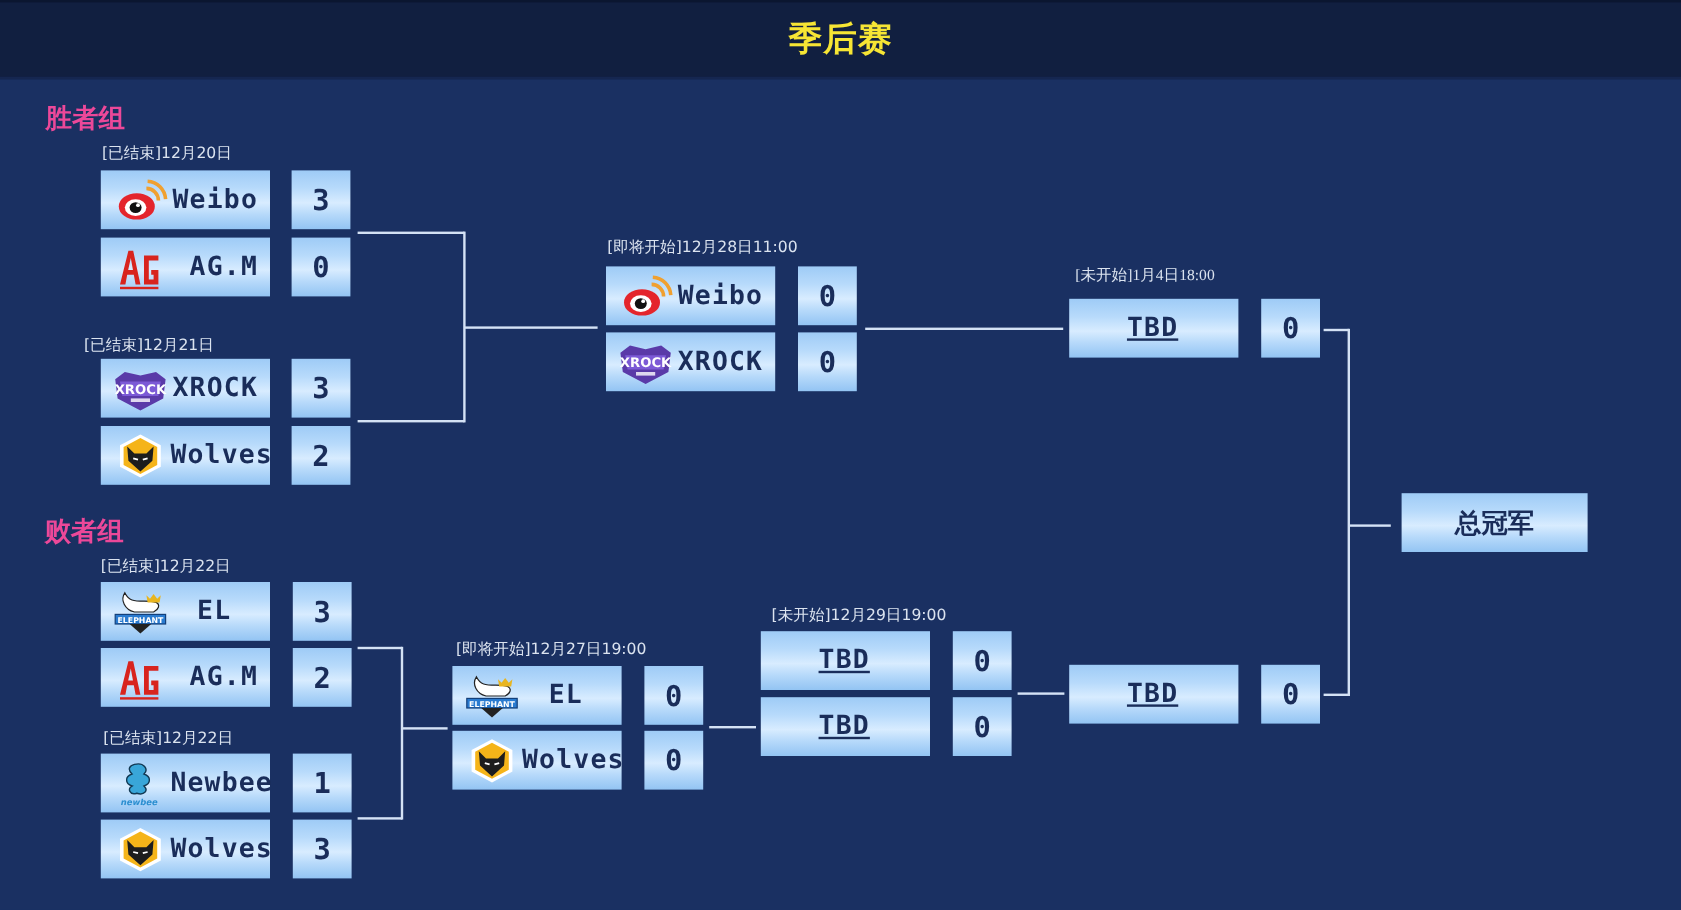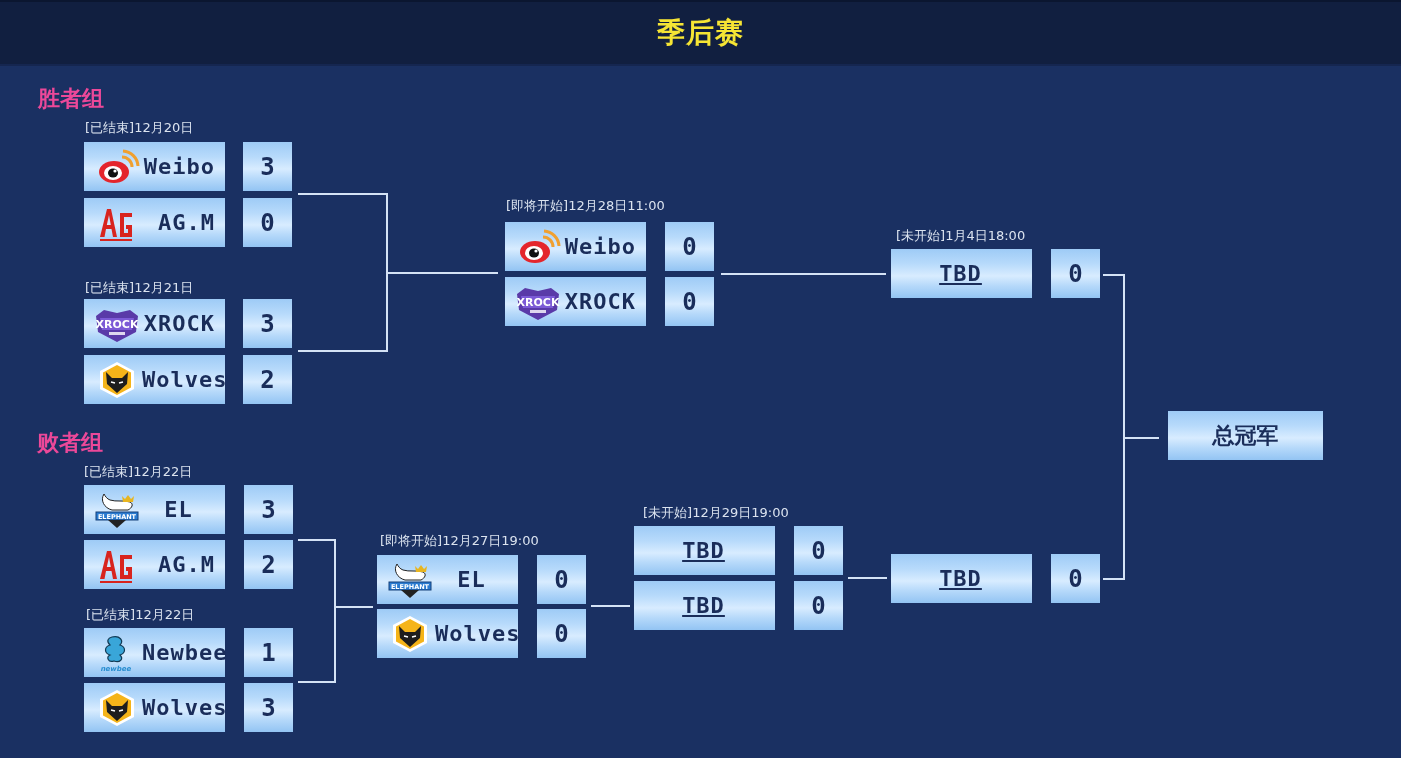--- a/index.html
+++ b/index.html
@@ -132,21 +132,21 @@
 <div class="cell team" style="left:84px;top:198px;">
   <span class="logo">
       <svg width="50" height="40">
         <use href="#sym-ag"></use>
       </svg>
     </span>
   <span class="name">AG.M</span>
 </div>
 <div class="cell score" style="left:243px;top:198px;">0</div>
 
-<div class="match-label" style="left:85px;top:279px;">[已结束]12月21日</div>
+<div class="match-label" style="left:70px;top:279px;">[已结束]12月21日</div>
 <div class="cell team" style="left:84px;top:299px;">
   <span class="logo">
       <svg width="50" height="40">
         <use href="#sym-xrock"></use>
       </svg>
     </span>
   <span class="name">XROCK</span>
 </div>
 <div class="cell score" style="left:243px;top:299px;">3</div>
 <div class="cell team" style="left:84px;top:355px;">
@@ -179,21 +179,21 @@
       <svg width="50" height="40">
         <use href="#sym-xrock"></use>
       </svg>
     </span>
   <span class="name">XROCK</span>
 </div>
 <div class="cell score" style="left:665px;top:277px;">0</div>
 
 <div class="line" style="left:721px;top:273px;width:165px;height:2px;"></div>
 
-<div class="match-label" style="left:896px;top:227px;">[未开始]1月4日18:00</div>
+<div class="match-label" style="left:896px;top:220px;font-family:Liberation Serif, serif;">[未开始]1月4日18:00</div>
 <div class="cell team no-logo" style="left:891px;top:249px;">
   <span class="name">TBD</span>
 </div>
 <div class="cell score" style="left:1051px;top:249px;">0</div>
 
 <div class="match-label" style="left:84px;top:463px;">[已结束]12月22日</div>
 <div class="cell team" style="left:84px;top:485px;">
   <span class="logo">
       <svg width="50" height="40">
         <use href="#sym-elephant"></use>

